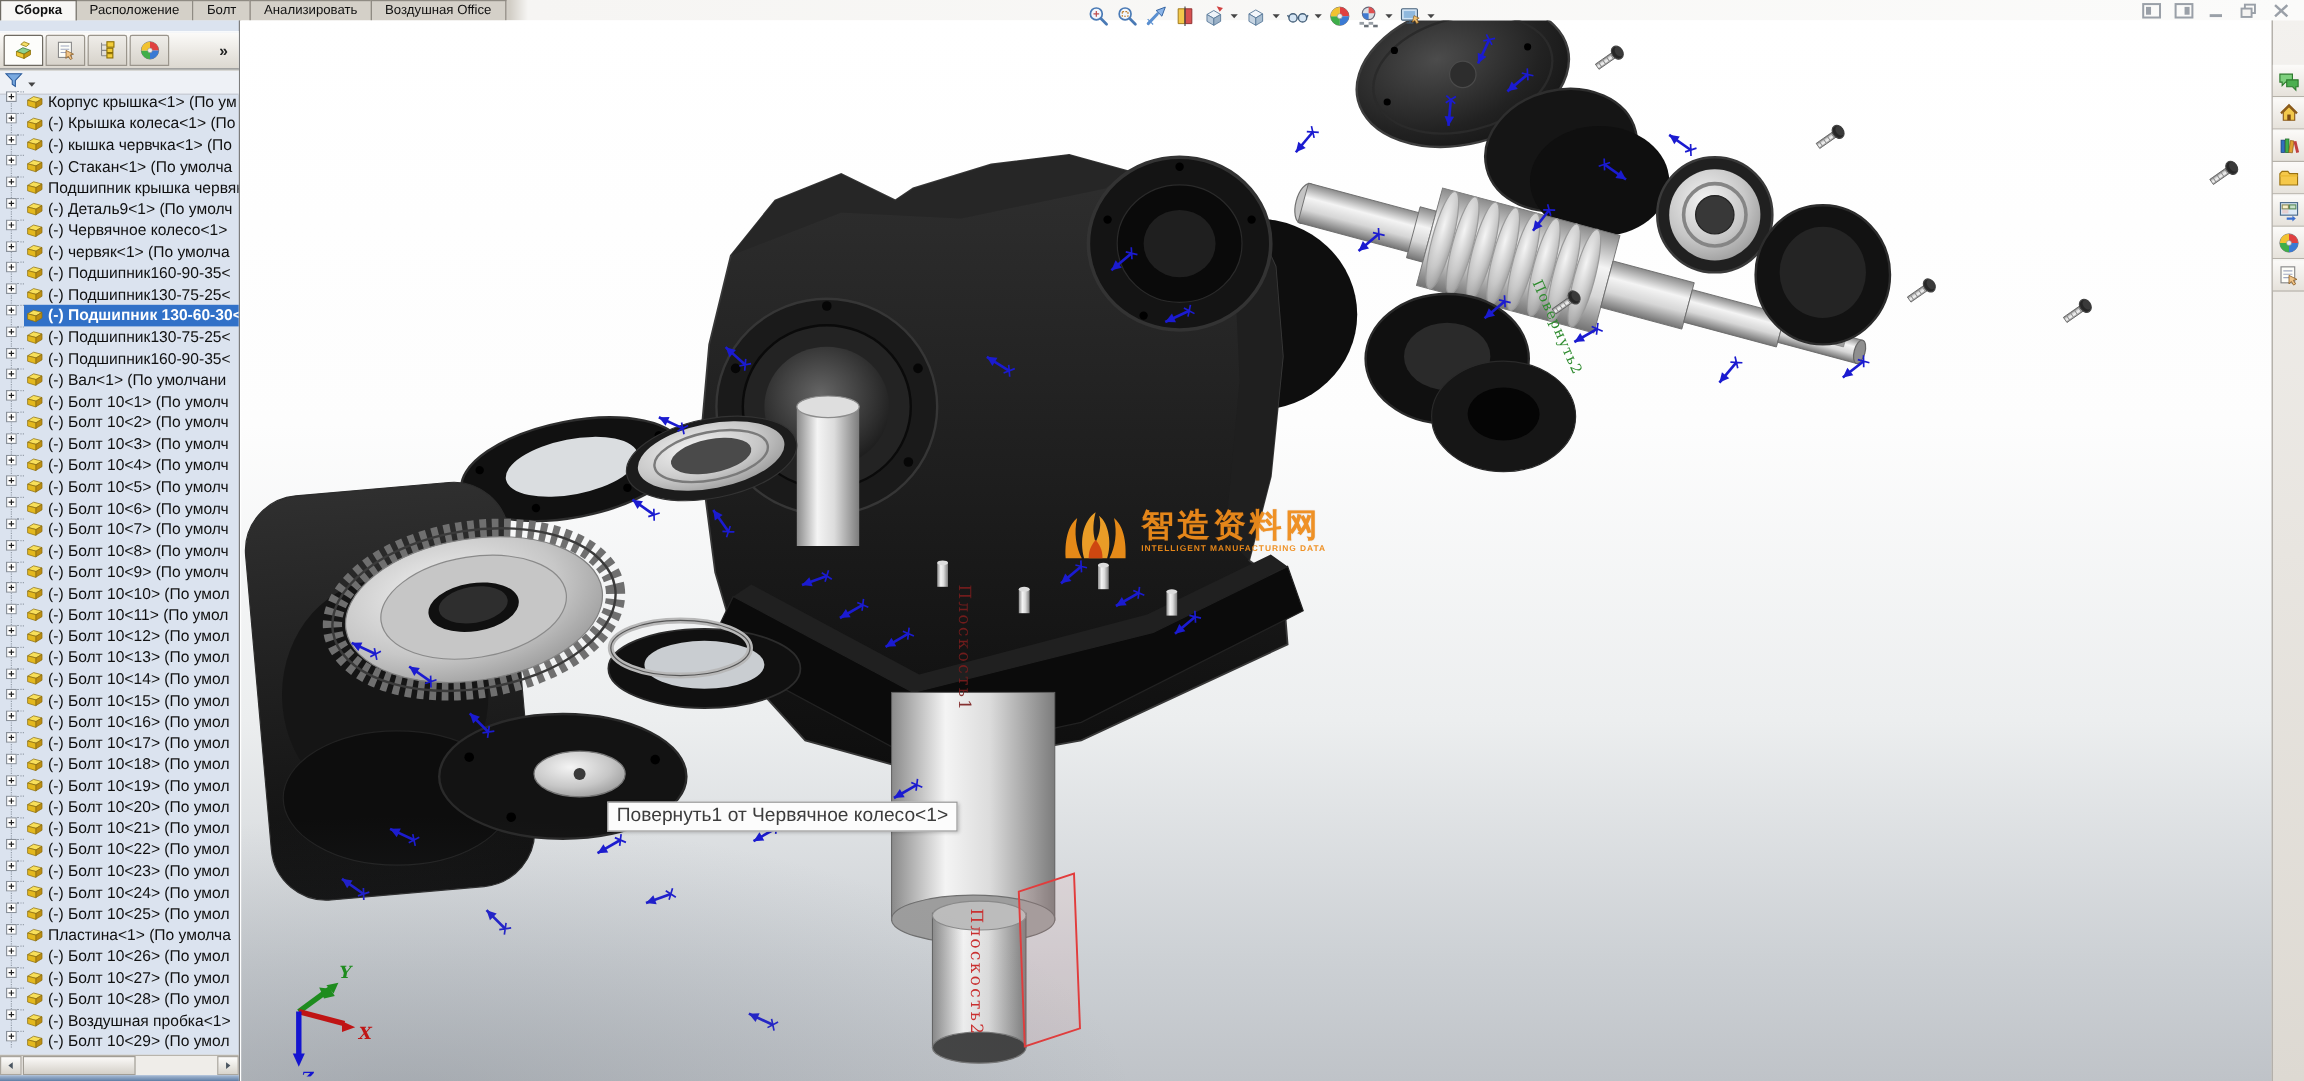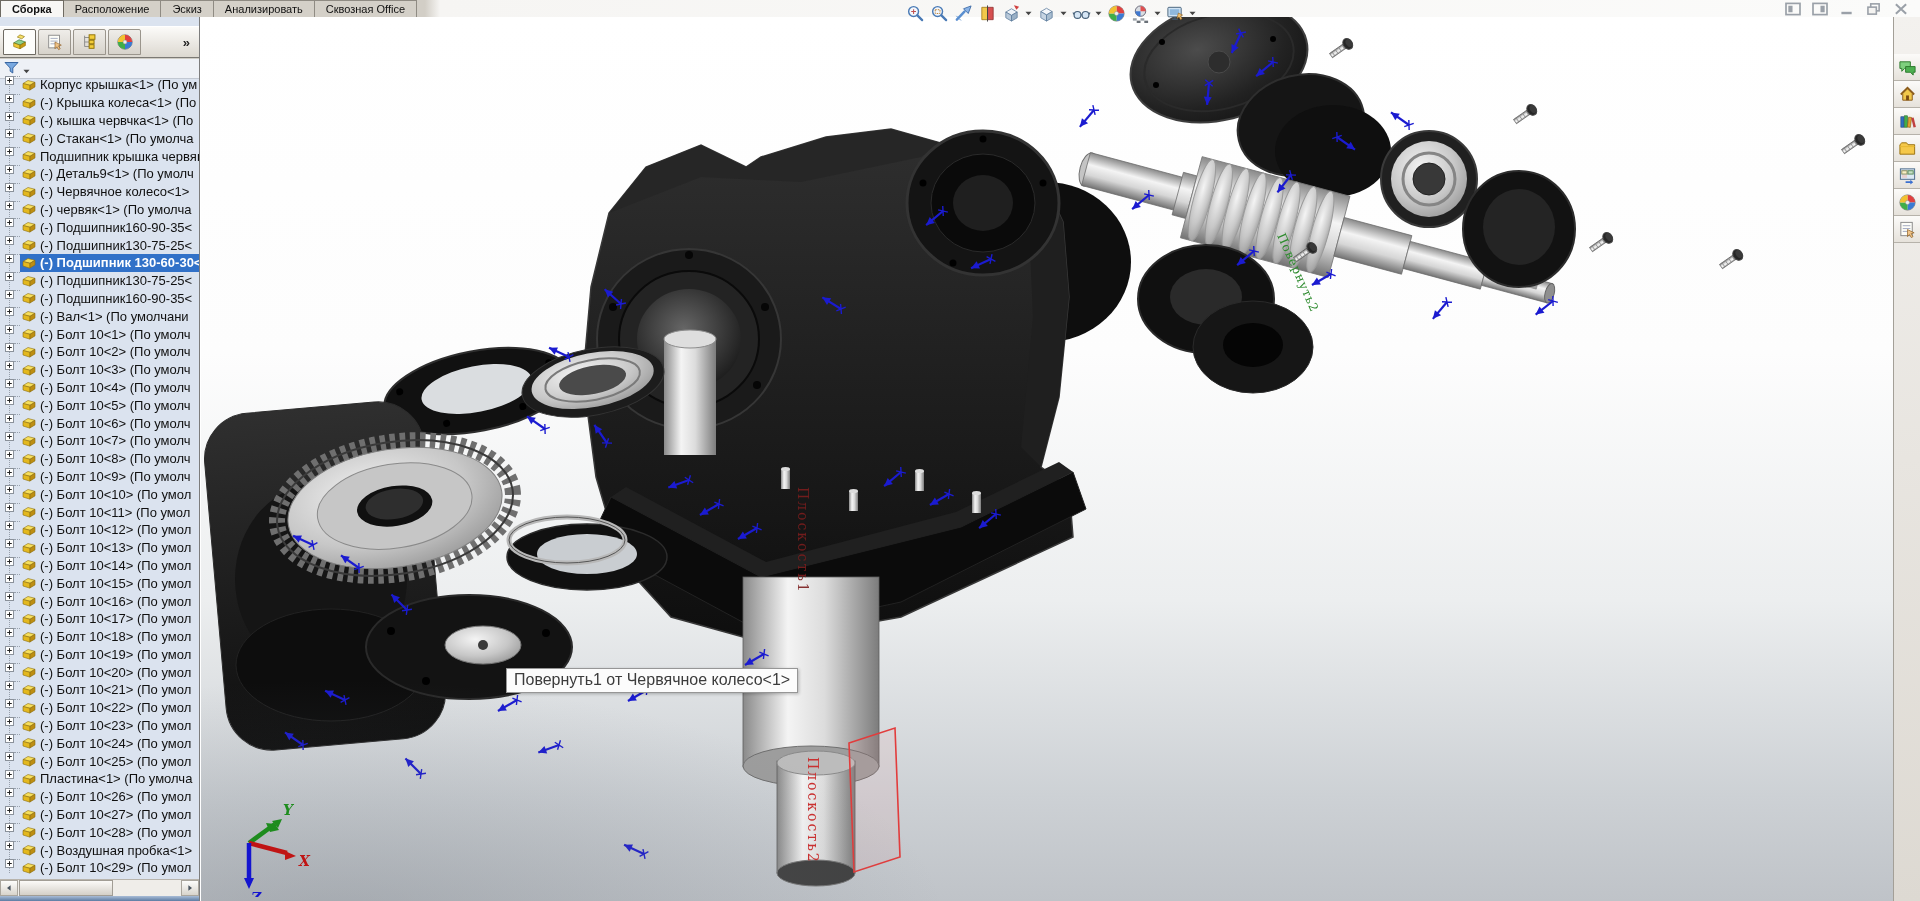--- a/index.html
+++ b/index.html
@@ -86,23 +86,23 @@
 </style>
 </head>
 <body>
 
 <div class="app">
 
   <div class="topbar">
     <div class="ribbon-tabs" id="ribbonTabs">
         <div class="rtab active">Сборка</div>
         <div class="rtab">Расположение</div>
-        <div class="rtab">Эскиз</div>
+        <div class="rtab">Болт</div>
         <div class="rtab">Анализировать</div>
-        <div class="rtab">Сквозная Office</div>
+        <div class="rtab">Воздушная Office</div>
       </div>
     <div class="hud" id="hudBar">
         <span class="hud-btn">
           <svg viewBox="0 0 20 20">
             <circle cx="8" cy="8" r="5.2" fill="#f2f7fd" stroke="#4a7ab5" stroke-width="1.5"></circle>
             <line x1="12" y1="12" x2="17" y2="17" stroke="#4a7ab5" stroke-width="2.4" stroke-linecap="round"></line>
             <path d="M5.5 8 h5 M8 5.5 v5" stroke="#c05050" stroke-width="1.1"></path>
           </svg>
         </span>
         <span class="hud-btn">
@@ -1408,20 +1408,34 @@
         <path d="M0 0 L38 10" stroke="#c01414" stroke-width="4.5"></path>
         <path d="M47 13 l-11 -5 0 9z" fill="#c01414"></path>
         <path d="M0 0 L0 36" stroke="#1414d0" stroke-width="4.5"></path>
         <path d="M0 46 l-5 -11 10 0z" fill="#1414d0"></path>
         <text x="34" y="-28" fill="#1e8c1e">Y</text>
         <text x="50" y="23" fill="#c01414">X</text>
         <text x="2" y="60" fill="#1414d0">Z</text>
       </g>
     </svg>
 
+    <div class="watermark">
+      <span class="wm-logo">
+        <svg viewBox="0 0 60 50">
+          <path d="M4 44 C3 24 8 14 14 9 C11 22 13 34 18 44 Z" fill="#f09018"></path>
+          <path d="M42 44 C47 34 49 22 46 9 C52 14 57 24 56 44 Z" fill="#f09018"></path>
+          <path d="M20 44 C16 28 19 12 30 4 C27 16 28 24 30 30 C34 22 35 14 33 7 C42 14 44 32 40 44 Z" fill="#f5a428"></path>
+          <path d="M24 44 C24 36 27 32 30 28 C33 32 36 36 36 44 Z" fill="#d84a10"></path>
+        </svg>
+      </span>
+      <span>
+        <div class="wm-title">智造资料网</div>
+        <div class="wm-sub">INTELLIGENT MANUFACTURING DATA</div>
+      </span>
+    </div>
 
     <div class="ann ann-vert ann-plane1">Плоскость1</div>
     <div class="ann ann-vert ann-plane2">Плоскость2</div>
     <div class="ann ann-rotate">Повернуть2</div>
 
     <div class="vp-tooltip">Повернуть1 от Червячное колесо&lt;1&gt;</div>
   </div>
 
   <aside class="taskpane">
     <div class="tp-stack" id="taskStack">

